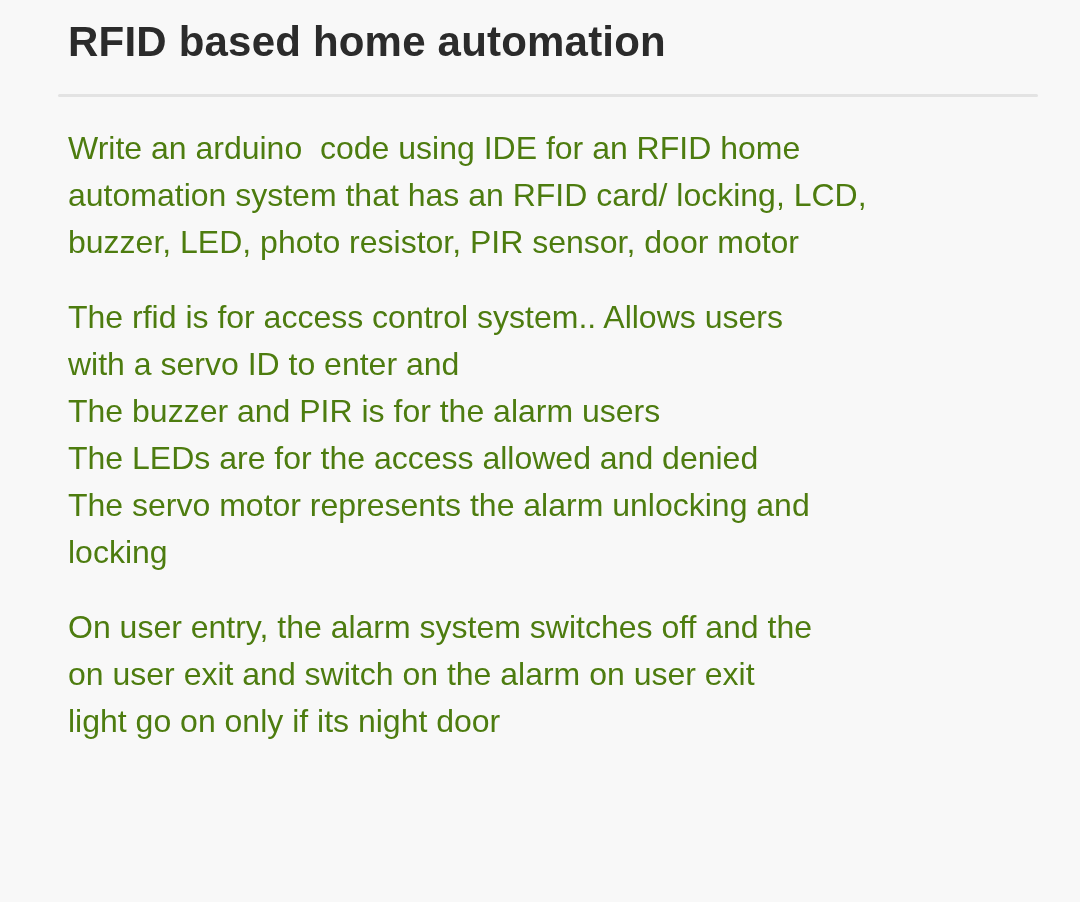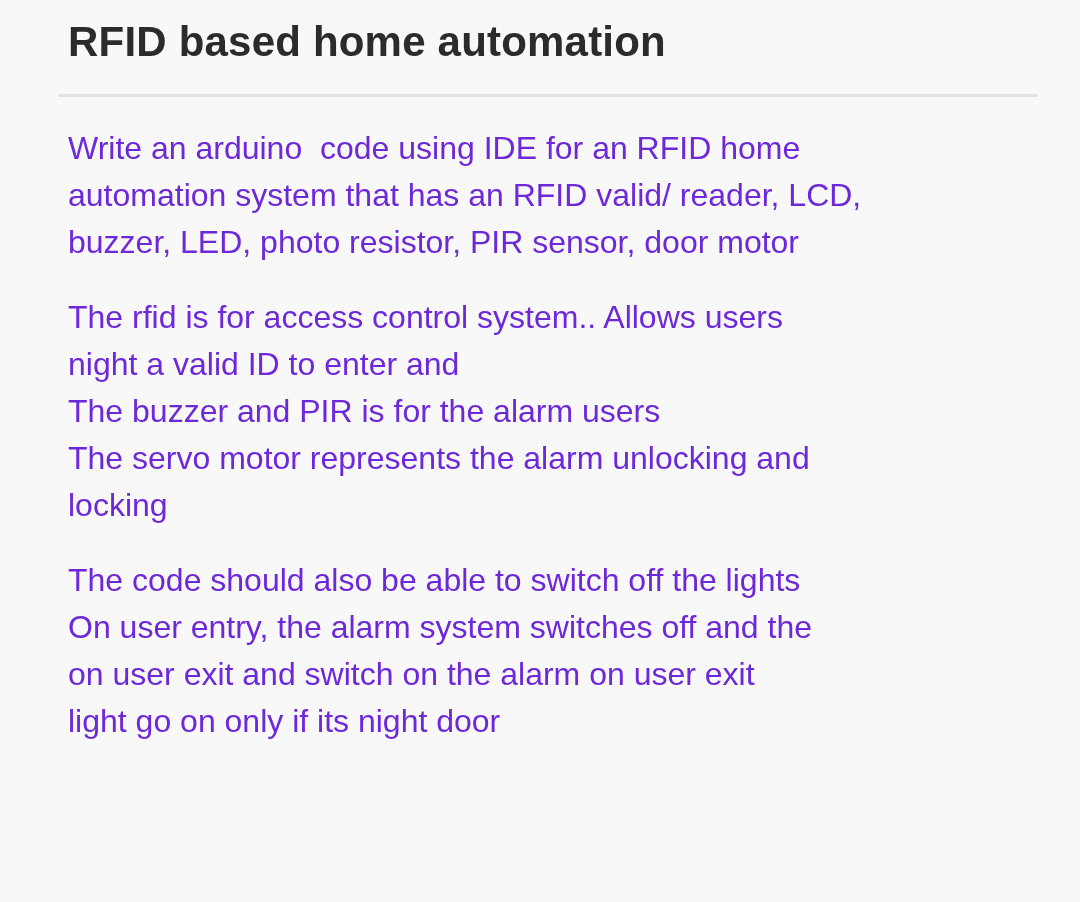--- a/index.html
+++ b/index.html
@@ -31,49 +31,49 @@
     margin-top: 26px;
     background: #e3e3e3;
     border-radius: 2px;
   }
   .question-body {
     margin-top: 28px;
     padding-left: 10px;
     font-size: 32px;
     line-height: 47px;
     font-weight: 400;
-    color: #6d28d9;
+    color: #4d7c0f;
   }
   .para + .para {
     margin-top: 28px;
   }
   .line {
     white-space: pre-wrap;
     min-height: 47px;
   }
 </style>
 </head>
 <body>
 
 <div class="content">
   <h1 class="title">RFID based home automation</h1>
   <div class="divider"></div>
   <div class="question-body">
       <div class="para">
         <div class="line">Write an arduino  code using IDE for an RFID home</div>
-        <div class="line">automation system that has an RFID valid/ reader, LCD,</div>
+        <div class="line">automation system that has an RFID card/ locking, LCD,</div>
         <div class="line">buzzer, LED, photo resistor, PIR sensor, door motor</div>
       </div>
       <div class="para">
         <div class="line">The rfid is for access control system.. Allows users</div>
-        <div class="line">night a valid ID to enter and</div>
+        <div class="line">with a servo ID to enter and</div>
         <div class="line">The buzzer and PIR is for the alarm users</div>
+        <div class="line">The LEDs are for the access allowed and denied</div>
         <div class="line">The servo motor represents the alarm unlocking and</div>
         <div class="line">locking</div>
       </div>
       <div class="para">
-        <div class="line">The code should also be able to switch off the lights</div>
         <div class="line">On user entry, the alarm system switches off and the</div>
         <div class="line">on user exit and switch on the alarm on user exit</div>
         <div class="line">light go on only if its night door</div>
       </div>
     </div>
 </div>
 
 </body></html>

